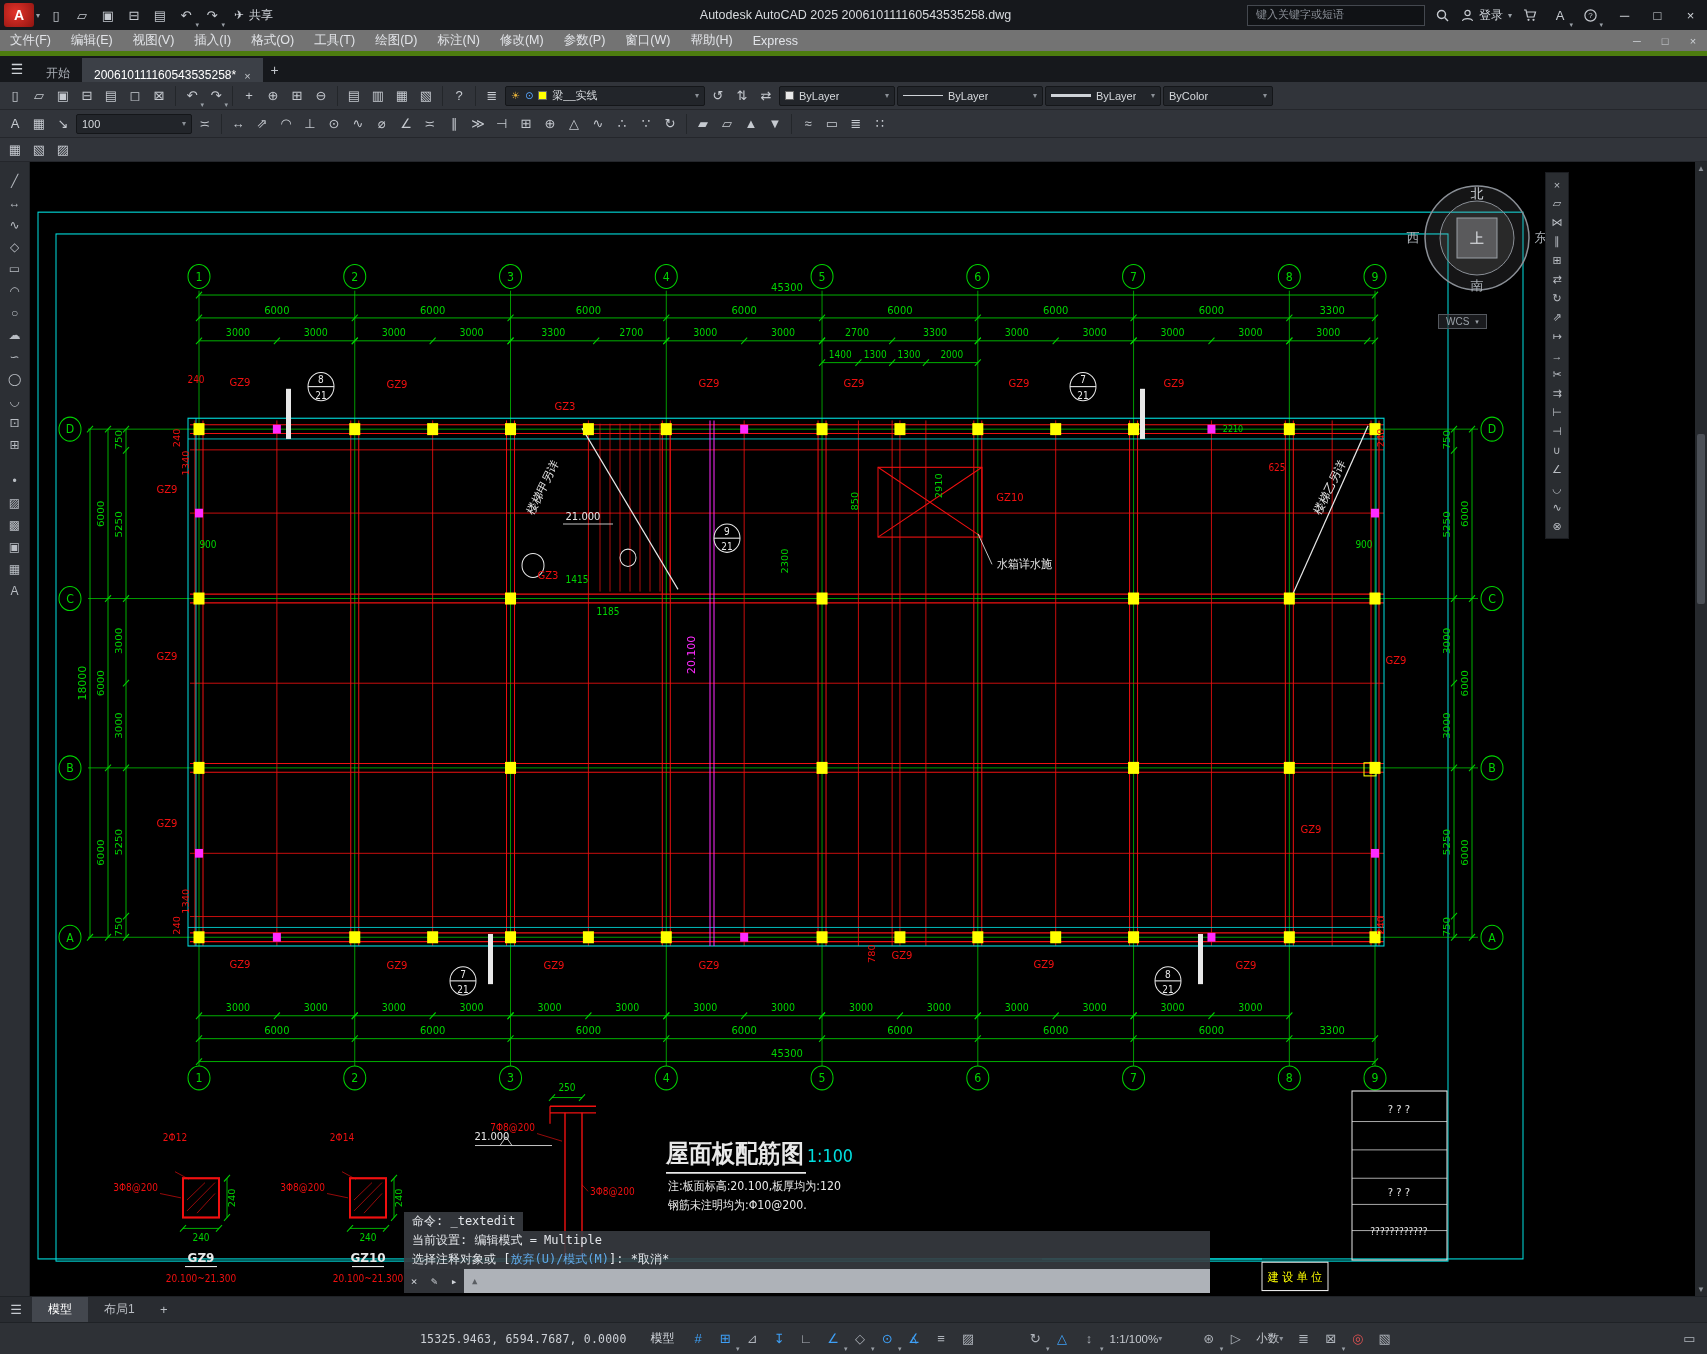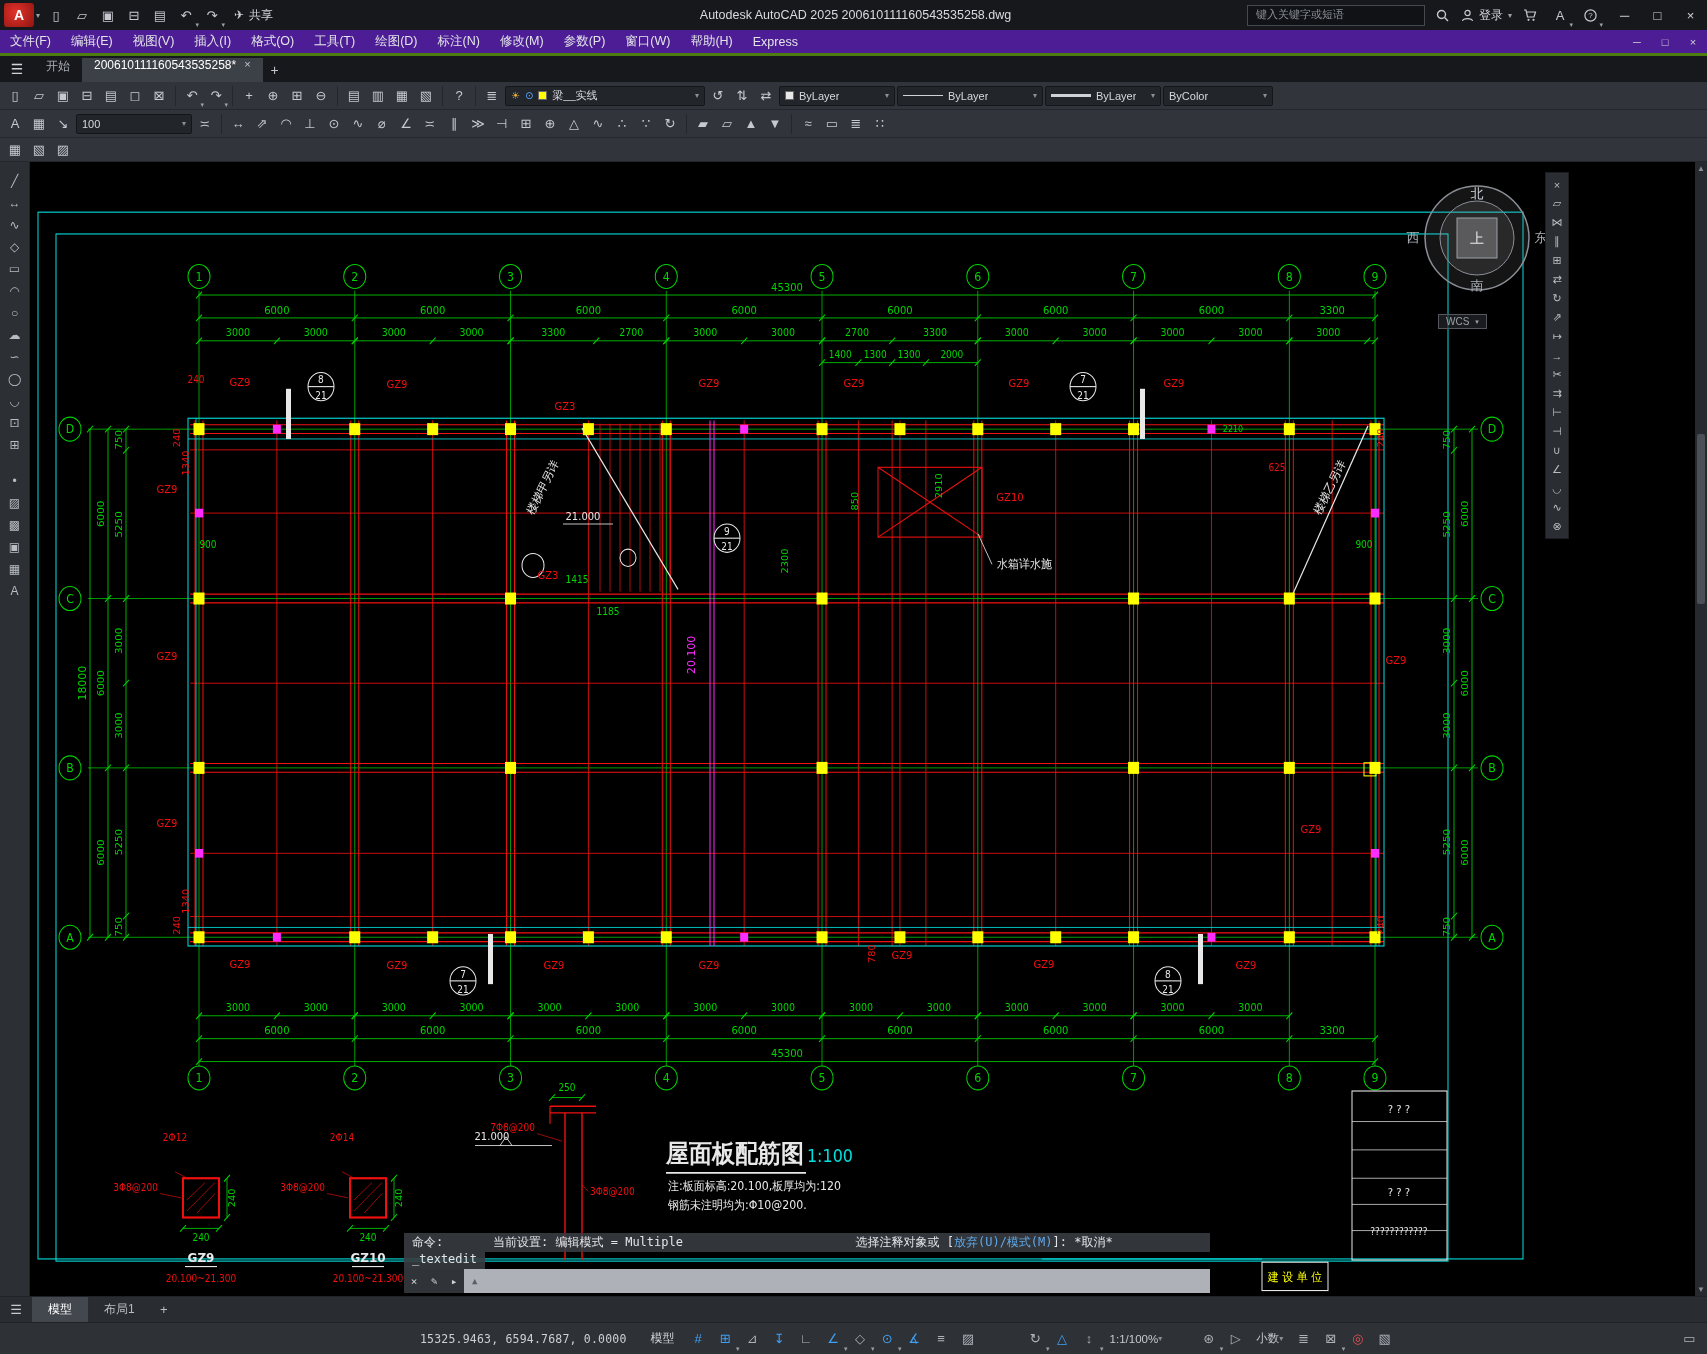--- a/index.html
+++ b/index.html
@@ -18,29 +18,29 @@
 .share{display:flex;align-items:center;gap:5px;margin-left:10px;font-size:12px;color:#d0d4da}
 .tb-title{position:absolute;left:4px;right:0;text-align:center;font-size:12.5px;color:#d8dbdf;pointer-events:none}
 .tb-right{margin-left:auto;display:flex;align-items:center;gap:6px;height:100%}
 .search-box{width:178px;height:21px;background:#101215;border:1px solid #44484f;color:#c9cdd3;font-size:11px;padding:0 8px;font-family:Liberation Mono, monospace}
 .search-box::placeholder{color:#8a8f97}
 .signin{display:flex;align-items:center;gap:5px;font-size:12px;color:#d0d4da}
 .win-btns{display:flex;height:100%}
 .win-btn{width:33px;height:100%;display:flex;align-items:center;justify-content:center;color:#cfd3d8;font-size:13px}
 
 
-.menubar{height:26px;background:#4c1d95;display:flex;align-items:center;font-size:12.5px;flex:0 0 auto;border-bottom:3px solid #4d7c0f}
+.menubar{height:26px;background:#737373;display:flex;align-items:center;font-size:12.5px;flex:0 0 auto;border-bottom:5px solid #4d7c0f}
 .menu-item{padding:0 10px;height:100%;display:flex;align-items:center;color:#e2e4e8}
 .doc-controls{margin-left:auto;display:flex;height:100%}
 .doc-btn{width:28px;display:flex;align-items:center;justify-content:center;color:#cfd3d8;font-size:11px}
 
 
 .filetabs{height:26px;background:#16181c;display:flex;align-items:flex-end;flex:0 0 auto}
 .hamburger{width:34px;height:100%;display:flex;align-items:center;justify-content:center;color:#cfd3d8;font-size:14px}
-.ftab{height:24px;display:flex;align-items:flex-start;padding:0 12px;font-size:12px;color:#a8adb4;gap:8px}
+.ftab{height:24px;display:flex;align-items:flex-end;padding:0 12px;font-size:12px;color:#a8adb4;gap:8px}
 .ftab.active{background:#3c4047;color:#fff}
 .ftab .close{font-size:11px;color:#c2c6cc}
 .addtab{width:24px;height:24px;display:flex;align-items:center;justify-content:center;color:#c2c6cc;font-size:14px}
 
 
 .ribbon{background:#31343a;display:flex;align-items:center;padding-left:4px;gap:2px;flex:0 0 auto;border-bottom:1px solid #24262b}
 #ribbon1,#ribbon2{height:28px}
 #ribbon3{height:24px}
 .icon-btn{width:22px;height:22px;display:flex;align-items:center;justify-content:center;color:#c6cad0;font-size:13px;position:relative;border-radius:2px;flex:0 0 auto}
 .sep{width:1px;height:20px;background:#23262a;margin:0 3px;flex:0 0 auto}
@@ -878,21 +878,21 @@
           <div class="rail-icon">⊢</div>
           <div class="rail-icon">⊣</div>
           <div class="rail-icon">∪</div>
           <div class="rail-icon">∠</div>
           <div class="rail-icon">◡</div>
           <div class="rail-icon">∿</div>
           <div class="rail-icon">⊗</div>
         </div>
 
       <div class="cmd">
-        <div id="cmd-history" style="display:flex;flex-direction:row;align-items:flex-start;width:100%">
+        <div id="cmd-history" style="display:flex;flex-direction:column;align-items:flex-start;width:100%">
             <div class="cmd-line first">命令: _textedit</div>
             <div class="cmd-line">当前设置: 编辑模式 = Multiple</div>
             <div class="cmd-line">选择注释对象或 [<span class="cmd-opt">放弃(U)/模式(M)</span>]: *取消*</div>
           </div>
         <div class="cmd-input">
           <div class="cmd-btn">×</div>
           <div class="cmd-btn">✎</div>
           <div class="cmd-btn">▸</div>
           <div class="cmd-field">
             <span class="up">▲</span>

